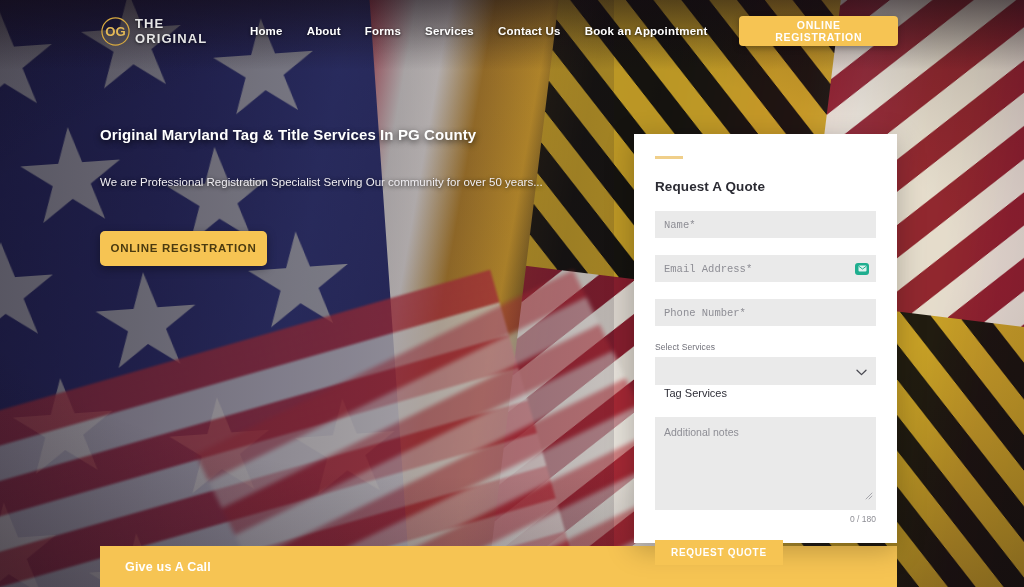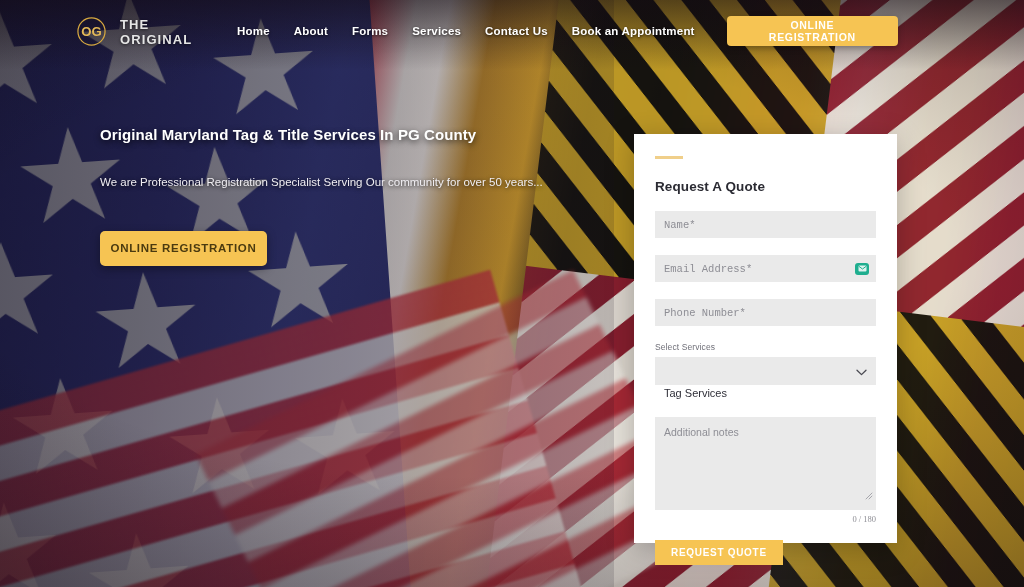--- a/index.html
+++ b/index.html
@@ -84,21 +84,21 @@
   .vignette { position:absolute; inset:0;
     background:radial-gradient(120% 90% at 45% 45%, rgba(0,0,0,0) 40%, rgba(15,8,14,.55) 100%); }
   .topfade { position:absolute; left:0; right:0; top:0; height:70px;
     background:linear-gradient(180deg, rgba(18,10,18,.55), rgba(18,10,18,0)); }
 
   
   .header {
     position:absolute; left:0; right:0; top:0; height:62px;
     display:flex; align-items:center; z-index:20;
   }
-  .brand { display:flex; align-items:flex-end; gap:13px; margin-left:76px; }
+  .brand { display:flex; align-items:center; gap:4px; margin-left:100px; }
   .logo-mark { width:31px; height:31px; display:block; }
   .brand-text {
     color:#e5e5e5; font-size:13px; font-weight:bold; letter-spacing:1.1px;
     text-shadow:0 1px 3px rgba(0,0,0,.6);
   }
   .nav { display:flex; align-items:center; gap:0; margin-left:auto; }
   .nav a {
     color:#fff; font-size:11.5px; font-weight:bold; text-decoration:none;
     padding:0 12px; letter-spacing:.2px; white-space:nowrap;
     text-shadow:0 1px 3px rgba(0,0,0,.75);
@@ -177,21 +177,21 @@
   .chev { position:absolute; right:9px; top:50%; transform:translateY(-50%); pointer-events:none; }
 
   .notes-wrap { margin-top:32px; position:relative; }
   .notes-wrap textarea {
     width:100%; height:93px; background:#eaeaea; border:none; outline:none; resize:none;
     font-family:"Liberation Sans", sans-serif; font-size:10.5px; color:#3b3b42;
     padding:9px; display:block;
   }
   .notes-wrap textarea::placeholder { color:#8e8e95; }
   .resize-grip { position:absolute; right:3px; bottom:6px; pointer-events:none; opacity:.55; }
-  .counter { text-align:right; font-size:8.5px; color:#8e8e95; margin-top:4px;font-family:Liberation Serif, serif; }
+  .counter { text-align:right; font-size:8.5px; color:#8e8e95; margin-top:4px; }
 
   .btn-quote {
     margin-top:16px; background:#f6c453; color:#fff; border:none;
     font-family:"Liberation Sans", sans-serif;
     font-size:10px; font-weight:bold; letter-spacing:.7px;
     padding:0 16px; height:25px; border-radius:0; cursor:pointer;
   }
 
   
   .callbar {
@@ -313,14 +313,17 @@
         <svg width="10" height="10" viewBox="0 0 10 10" xmlns="http://www.w3.org/2000/svg">
           <path d="M9 3 L3 9 M9 6 L6 9" stroke="#70707a" stroke-width="1" stroke-linecap="round"></path>
         </svg>
       </span>
     </div>
     <div class="counter">0 / 180</div>
 
     <button class="btn-quote">REQUEST QUOTE</button>
   </div>
 
+  <div class="callbar">
+    <span class="callbar-text">Give us A Call</span>
+  </div>
 
 </div>
 
 </body></html>

